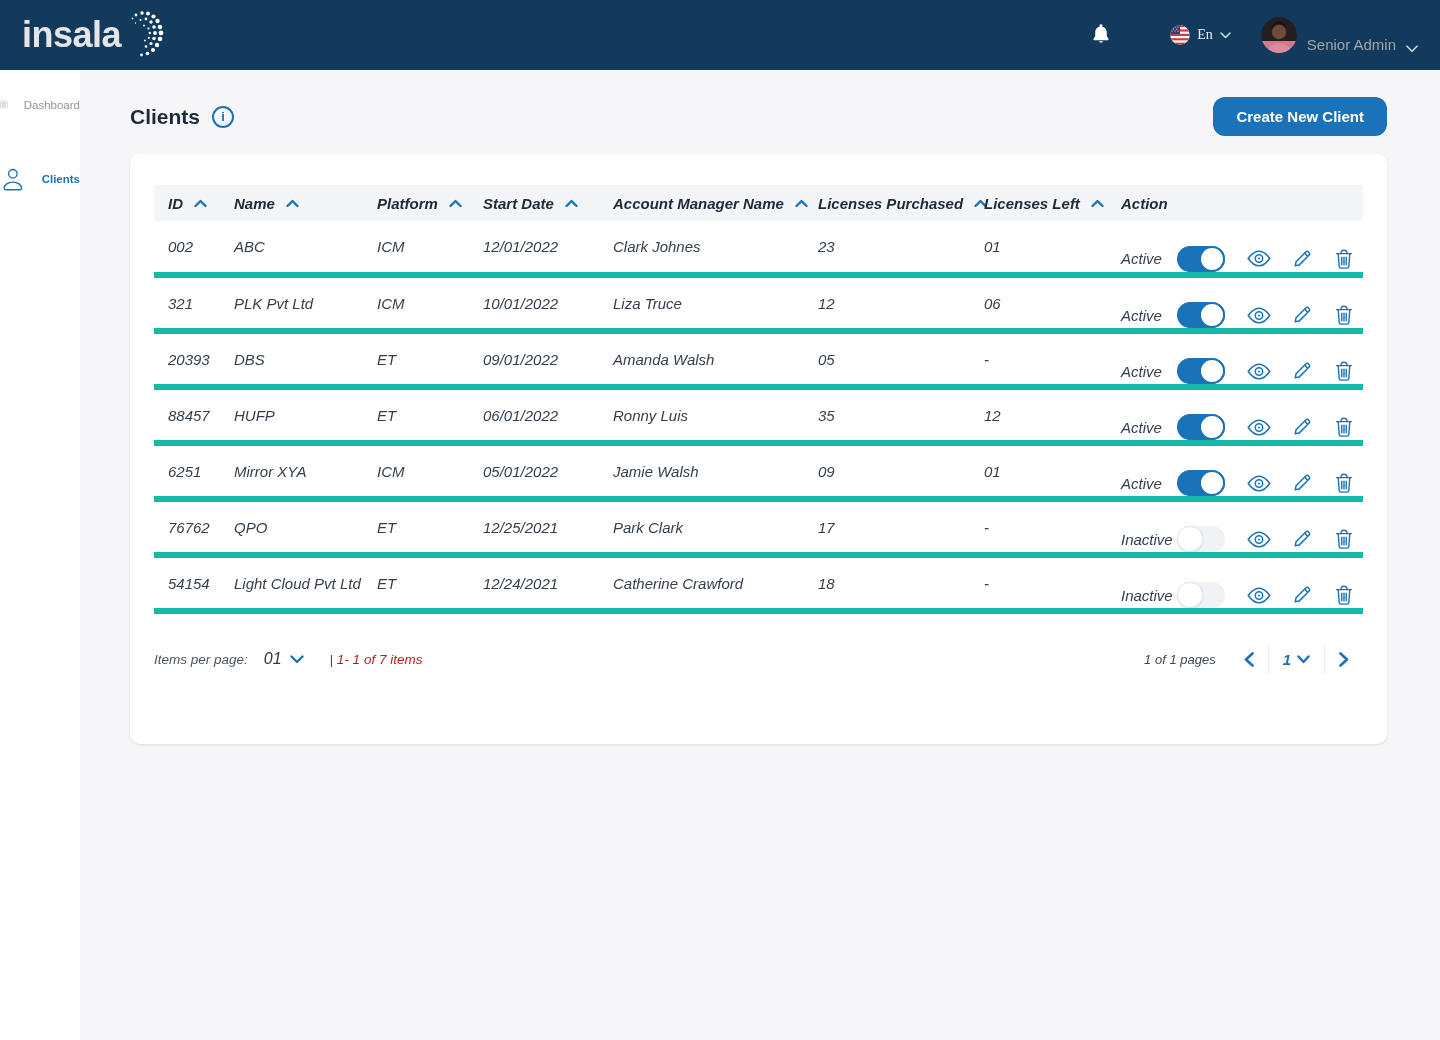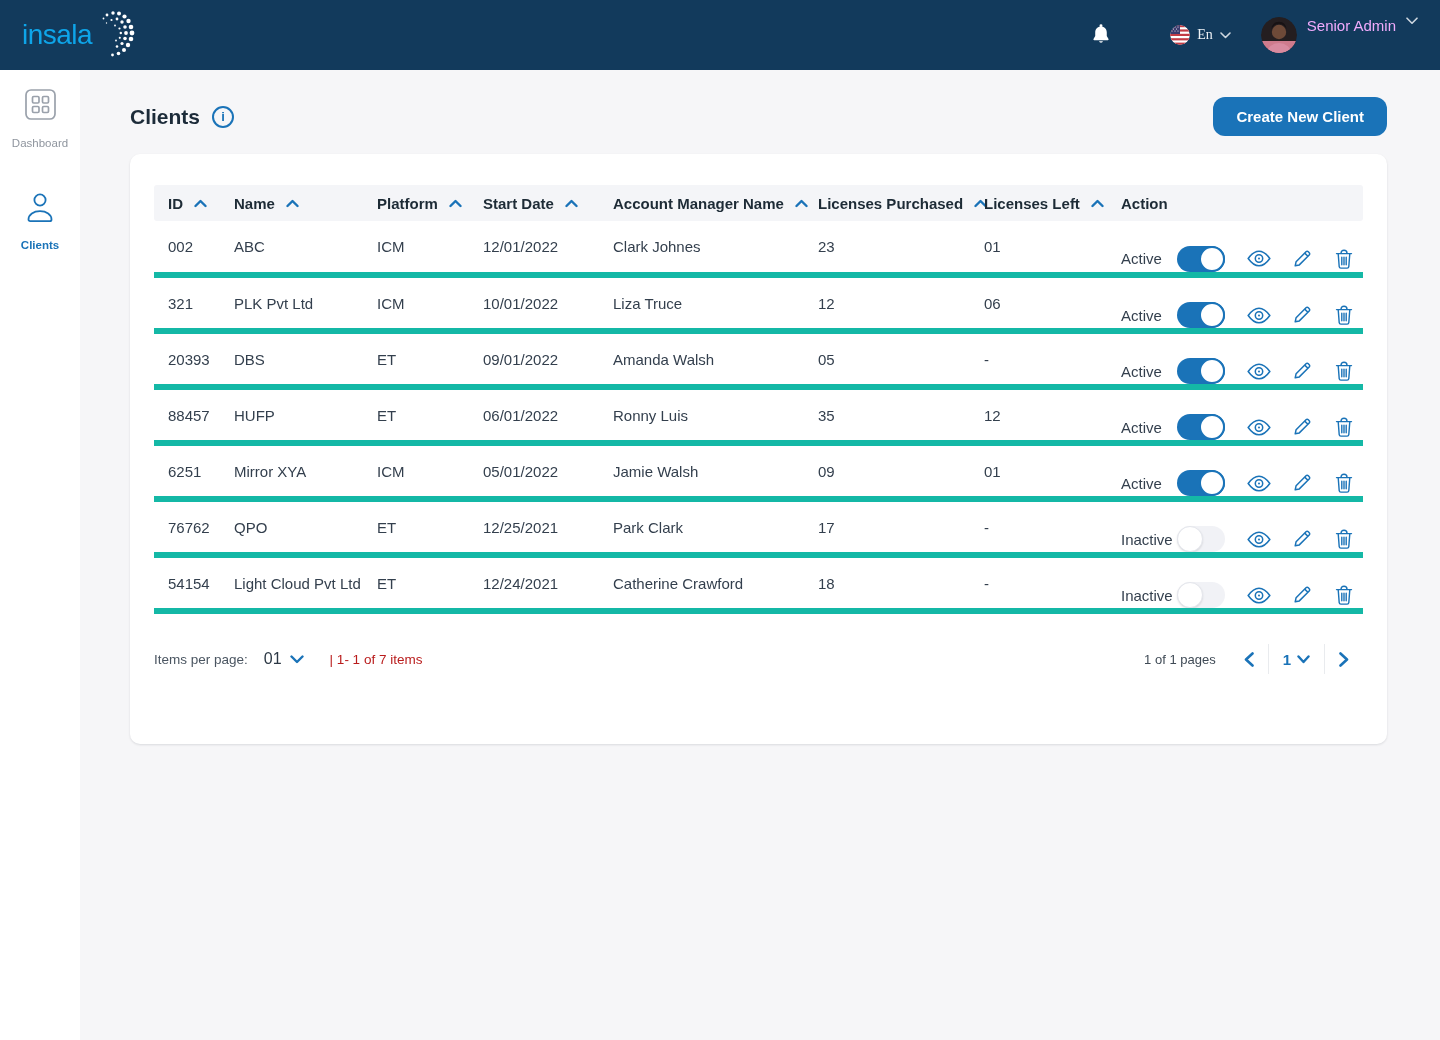--- a/index.html
+++ b/index.html
@@ -4,51 +4,51 @@
 <style>
   * { margin:0; padding:0; box-sizing:border-box; }
   html,body { width:1440px; height:1040px; overflow:hidden; }
   body { font-family:"Liberation Sans", sans-serif; background:#f6f6f8; color:#333f4d; }
   button { font-family:inherit; background:none; border:none; cursor:pointer; }
 
   
   .topbar { height:70px; background:#123a5c; display:flex; align-items:center;
             padding:0 22px 0 22px; position:relative; z-index:5; }
   .brand { display:flex; align-items:center; cursor:pointer; }
-  .brand-text { color:#0ea5e9; font-size:28px; font-weight:400; letter-spacing:-0.5px; line-height:1; }
+  .brand-text { color:#e5e5e5; font-size:36px; font-weight:700; letter-spacing:-0.5px; line-height:1; }
   .brand-dots { margin-left:1px; transform:translateY(-1px); }
   .topbar-right { margin-left:auto; display:flex; align-items:center; }
   .bell-btn { width:26px; height:26px; display:flex; align-items:center; justify-content:center; }
   .lang { display:flex; align-items:center; margin-left:56px; color:#eef2f6; font-size:14px; gap:7px; cursor:pointer;font-family:Liberation Serif, serif; }
   .flag { width:20px; height:20px; border-radius:50%; overflow:hidden; display:inline-block; }
-  .user { display:flex; align-items:flex-start; margin-left:30px; color:#f0abfc; font-size:15px; gap:10px; cursor:pointer; }
+  .user { display:flex; align-items:flex-end; margin-left:30px; color:#a3a3a3; font-size:15px; gap:10px; cursor:pointer; }
   .avatar { width:36px; height:36px; border-radius:50%; overflow:hidden; display:inline-block; }
   .chev-down-lite { opacity:.85; }
 
   
   .sidebar { position:fixed; left:0; top:70px; width:80px; height:970px; background:#ffffff; }
-  .side-item { width:80px; display:flex; flex-direction:column; align-items:center; gap:16px;
+  .side-item { width:80px; display:flex; flex-direction:row; align-items:center; gap:16px;
                padding-top:18px; cursor:pointer; }
   .side-item .lbl { font-size:11.5px; color:#8f959e; }
   .side-item.active .lbl { color:#1a73b8; font-weight:700; }
 
   
   .main { margin-left:80px; width:1360px; height:970px; padding:0 53px 0 50px;
           display:flex; flex-direction:column; background:#f6f6f8; }
   .page-head { display:flex; align-items:center; margin-top:27px; }
   .page-title { font-size:21px; font-weight:800; color:#1c2b39; }
   .info-badge { width:22px; height:22px; border:2px solid #1a73b8; border-radius:50%; color:#1a73b8;
                 display:inline-flex; align-items:center; justify-content:center; font-weight:700;
                 font-size:13px; margin-left:12px; cursor:pointer; }
   .create-btn { margin-left:auto; background:#1a73b8; color:#fff; font-size:15px; font-weight:700;
                 padding:11px 23px; border-radius:12px; }
 
   
   .card { margin-top:18px; background:#fff; border-radius:10px; padding:31px 24px 70px 24px;
-          box-shadow:0 1px 3px rgba(16,24,40,.07), 0 1px 2px rgba(16,24,40,.05); }
+          box-shadow:0 1px 3px rgba(16,24,40,.07), 0 1px 2px rgba(16,24,40,.05);font-style:italic; }
   table { width:100%; border-collapse:collapse; table-layout:fixed; }
   thead th { background:#f4f5f8; height:36px; text-align:left; font-size:15px; font-weight:700;
              color:#1d2b36; padding:0 8px; white-space:nowrap; }
   thead th:first-child { padding-left:14px; border-radius:3px 0 0 3px; }
   thead th:last-child { border-radius:0 3px 3px 0; }
   .th-inner { display:inline-flex; align-items:center; gap:11px; cursor:pointer; }
   tbody td { height:54px; border-bottom:6px solid #14b8a6; font-size:15px; color:#333f4d;
              padding:0 8px; white-space:nowrap; overflow:hidden; }
   tbody td:first-child { padding-left:14px; }
   .action-wrap { display:flex; align-items:center;margin-top:24px; }

